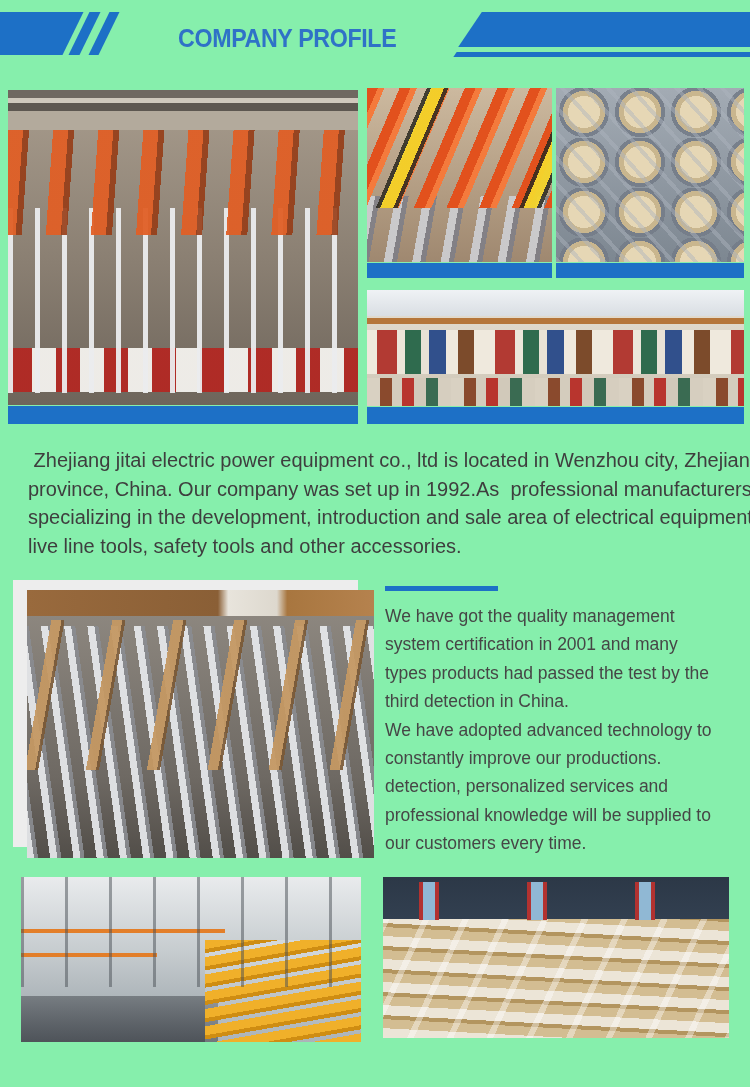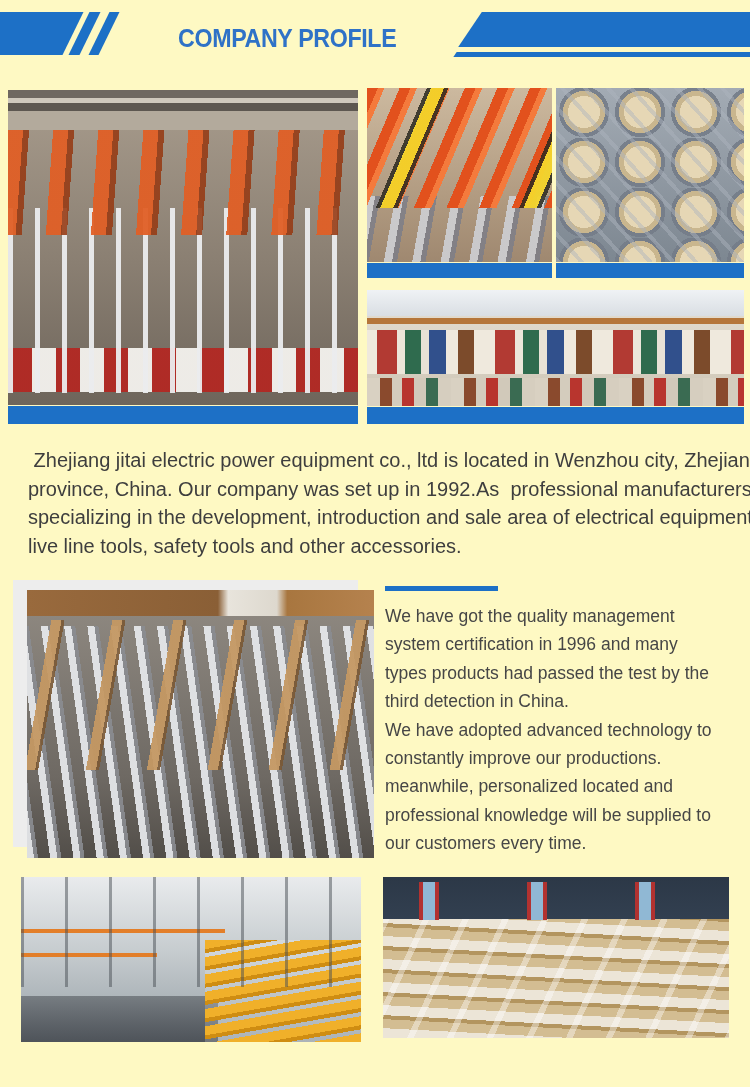--- a/index.html
+++ b/index.html
@@ -1,18 +1,18 @@
 <!DOCTYPE html>
 <html><head>
 <meta charset="utf-8">
 <style>
   html,body{margin:0;padding:0;background:#ffffff;}
   .page{
     position:relative;width:750px;height:1087px;margin:0 auto;
-    background:#fef9c3;overflow:hidden;
+    background:#86efac;overflow:hidden;
     font-family:"Liberation Sans",sans-serif;
   }
   
   .header{position:absolute;left:0;top:0;width:750px;height:70px;}
   .deco{position:absolute;top:12px;left:0;width:750px;height:45px;pointer-events:none;}
   .deco span{position:absolute;background:#1d70c6;}
   .dl-main{left:-20px;top:0;width:93px;height:43px;transform:skewX(-26deg);}
   .dl-s1{left:79px;top:0;width:11px;height:43px;transform:skewX(-26deg);}
   .dl-s2{left:99px;top:0;width:10px;height:43px;transform:skewX(-26deg);}
   .dr-main{left:470px;top:0;width:300px;height:35px;transform:skewX(-34deg);}
@@ -152,26 +152,26 @@
 specializing in the development, introduction and sale area of electrical equipment,
 live line tools, safety tools and other accessories.</p>
   </section>
 
   <section>
     <div class="gray-card"></div>
     <figure class="photo photo-hooks" title="Pile of galvanized clamps with wooden handles"></figure>
     <div class="q-accent"></div>
     <div class="q-text">
       <p>We have got the quality management
-system certification in 1996 and many
+system certification in 2001 and many
 types products had passed the test by the
 third detection in China.</p>
       <p>We have adopted advanced technology to
 constantly improve our productions.
-meanwhile, personalized located and
+detection, personalized services and
 professional knowledge will be supplied to
 our customers every time.</p>
     </div>
   </section>
 
   <section>
     <figure class="photo photo-factory" title="Factory production line with yellow beams"></figure>
     <figure class="photo photo-packages" title="Stacked wrapped product bundles in warehouse"></figure>
   </section>
 

